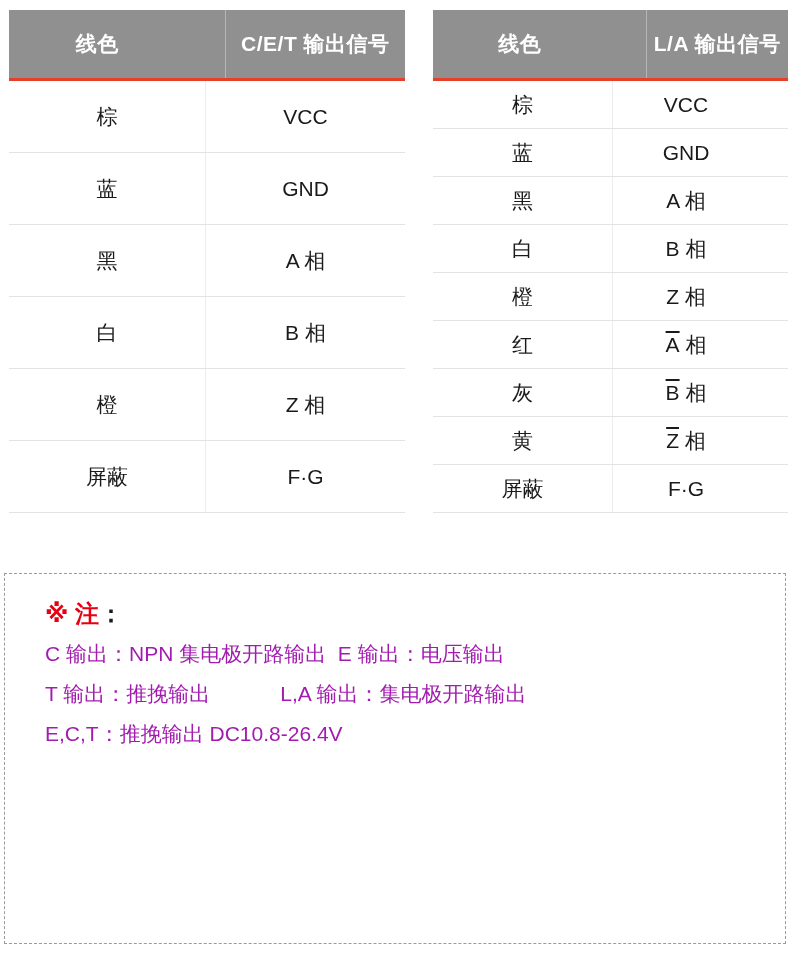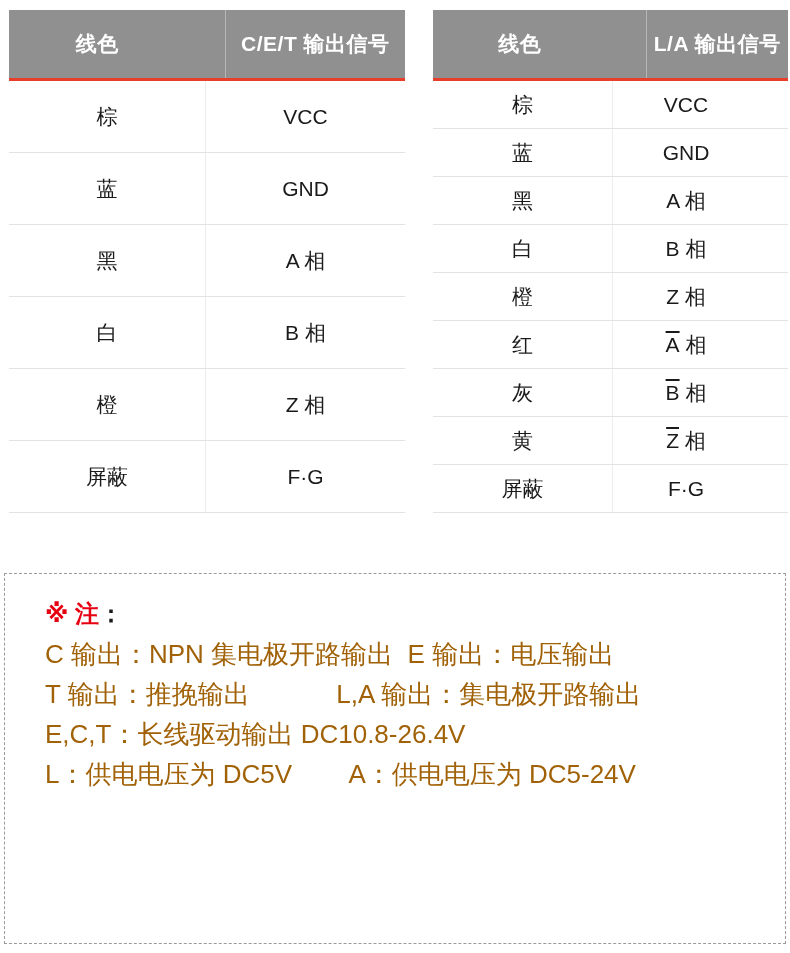--- a/index.html
+++ b/index.html
@@ -72,24 +72,24 @@
     padding:20px 40px 0 40px;
   }
   .note-title {
     font-size:24px;
     line-height:40px;
     font-weight:600;
   }
   .note-title .red { color:#e60012; }
   .note-title .colon { color:#1a1a1a; }
   .note-line {
-    font-size:26px;
+    font-size:21px;
     line-height:40px;
     white-space:pre-wrap;
-    color:#a16207;
+    color:#a21caf;
   }
 </style>
 </head>
 <body>
 
 <div class="page">
 
   <div class="tables">
 
     <div class="table table-left">
@@ -165,17 +165,16 @@
         <div class="td col2"><span class="sig-ov"></span><span>F·G</span></div>
       </div>
     </div>
 
   </div>
 
   <div class="note-box">
     <div class="note-title"><span class="red">※ 注</span><span class="colon">：</span></div>
     <div class="note-line">C 输出：NPN 集电极开路输出  E 输出：电压输出</div>
     <div class="note-line">T 输出：推挽输出            L,A 输出：集电极开路输出</div>
-    <div class="note-line">E,C,T：长线驱动输出 DC10.8-26.4V</div>
-    <div class="note-line">L：供电电压为 DC5V        A：供电电压为 DC5-24V</div>
+    <div class="note-line">E,C,T：推挽输出 DC10.8-26.4V</div>
   </div>
 
 </div>
 
 </body></html>

